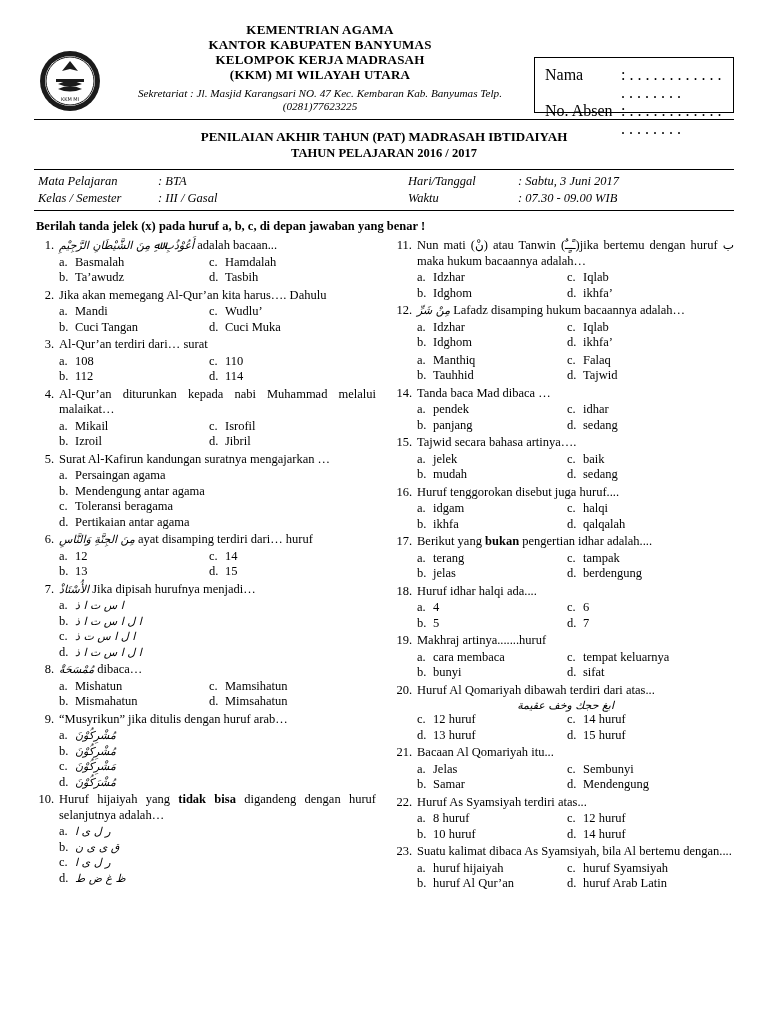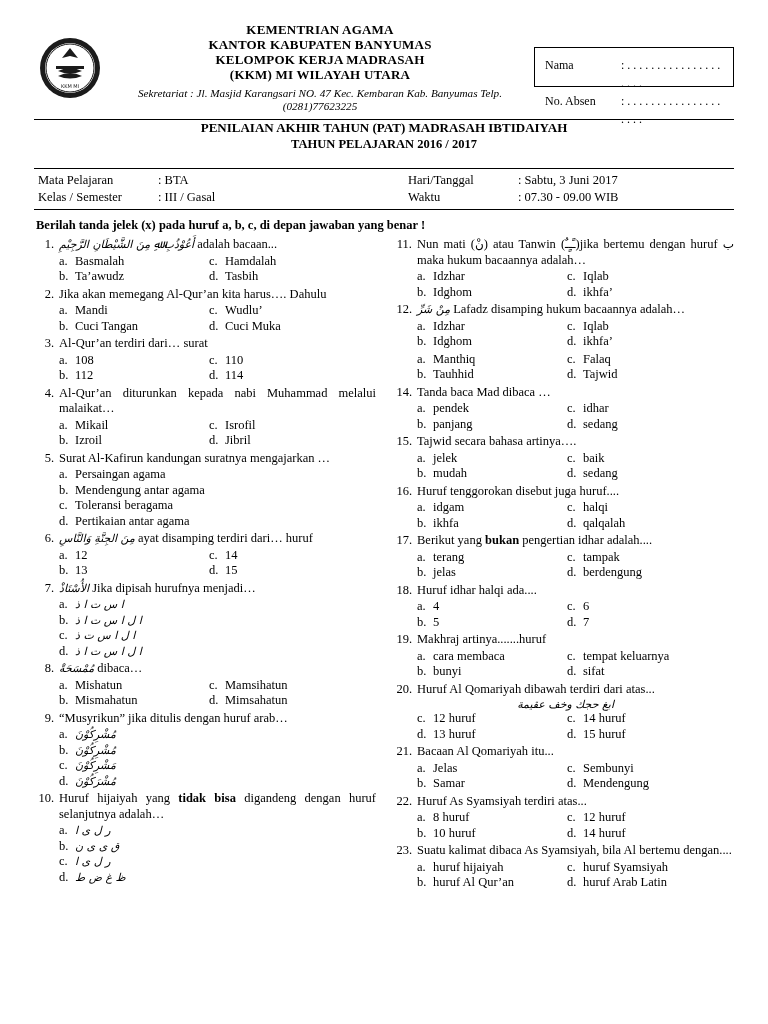--- a/index.html
+++ b/index.html
@@ -6,43 +6,43 @@
   body{
     width:768px;height:1024px;background:#ffffff;
     font-family:"Liberation Serif", serif;
     color:#000;
     font-size:12.5px;
   }
   .page{width:768px;height:1024px;position:relative;padding:0;box-sizing:border-box;}
   .inner{padding:18px 34px 0 34px;box-sizing:border-box;}
 
   
-  .header{display:flex;align-items:center;}
+  .header{display:flex;align-items:flex-end;}
   .logo{width:72px;flex:0 0 72px;display:flex;align-items:flex-start;justify-content:center;padding-top:4px;}
   .logo svg{display:block;}
   .head-center{flex:1;text-align:center;padding-top:4px;}
   .head-center .l1,.head-center .l2,.head-center .l3,.head-center .l4{
     font-weight:bold;font-size:13px;line-height:15px;letter-spacing:.2px;
   }
   .head-center .sek{font-style:italic;font-size:11.2px;margin-top:5px;line-height:13px;}
   .namebox{
-    width:200px;flex:0 0 200px;border:1px solid #000;height:40px;box-sizing:border-box;
-    padding:8px 8px 0 10px;font-size:12px;margin-top:2px;
+    width:200px;flex:0 0 200px;border:1px solid #000;height:56px;box-sizing:border-box;
+    padding:8px 8px 0 10px;font-size:16px;margin-top:2px;
   }
   .namebox .row{display:flex;line-height:18px;}
   .namebox .lbl{width:76px;}
   .namebox .dots{flex:1;}
   .hr-head{border:none;border-top:1.6px solid #000;margin:6px 0 0 0;}
 
   
-  .title{text-align:center;font-weight:bold;font-size:13px;line-height:16px;}
+  .title{text-align:center;font-weight:bold;font-size:13px;margin-top:9px;line-height:16px;}
   .subtitle{text-align:center;font-weight:bold;font-size:12.5px;line-height:16px;}
 
   
-  .ident{margin-top:16px;border-top:1.4px solid #000;border-bottom:1.4px solid #000;padding:3px 0 3px 0;}
+  .ident{margin-top:8px;border-top:1.4px solid #000;border-bottom:1.4px solid #000;padding:3px 0 3px 0;font-style:italic;}
   .ident .r{display:flex;line-height:17px;font-size:12.5px;}
   .ident .c1{width:120px;padding-left:4px;}
   .ident .c2{width:250px;}
   .ident .c3{width:110px;}
   .ident .c4{flex:1;}
 
   .instr{font-weight:bold;font-size:12.5px;margin:8px 0 4px 2px;}
 
   
   .cols{display:flex;gap:16px;}

